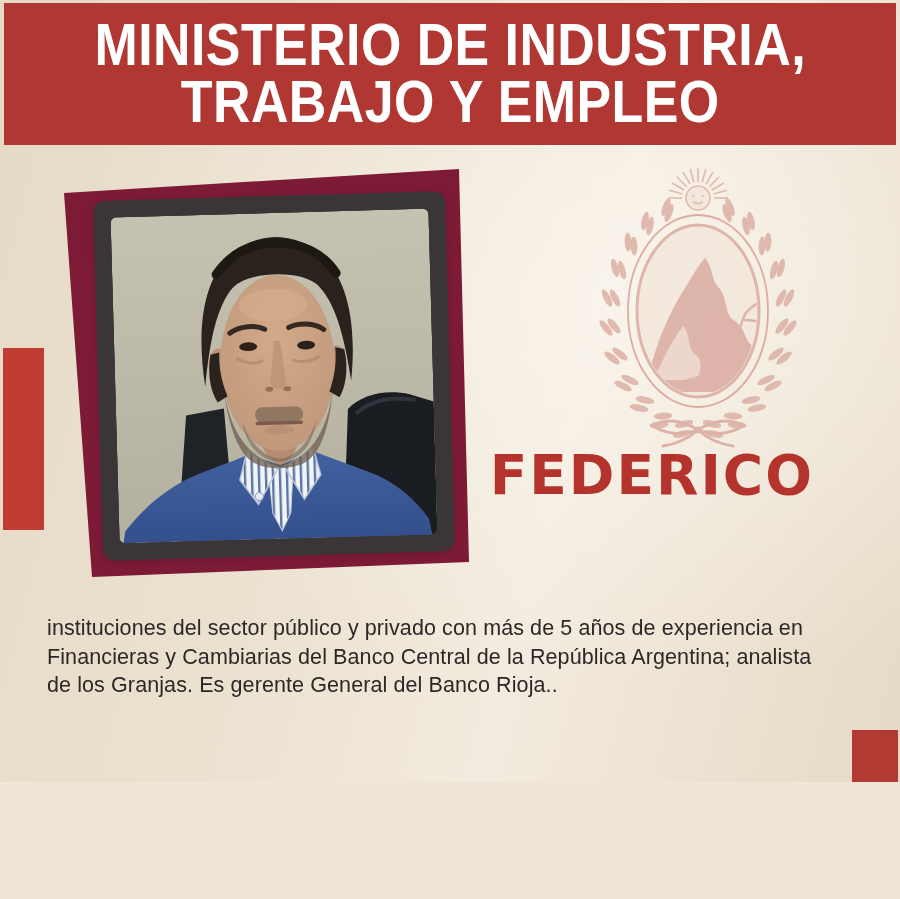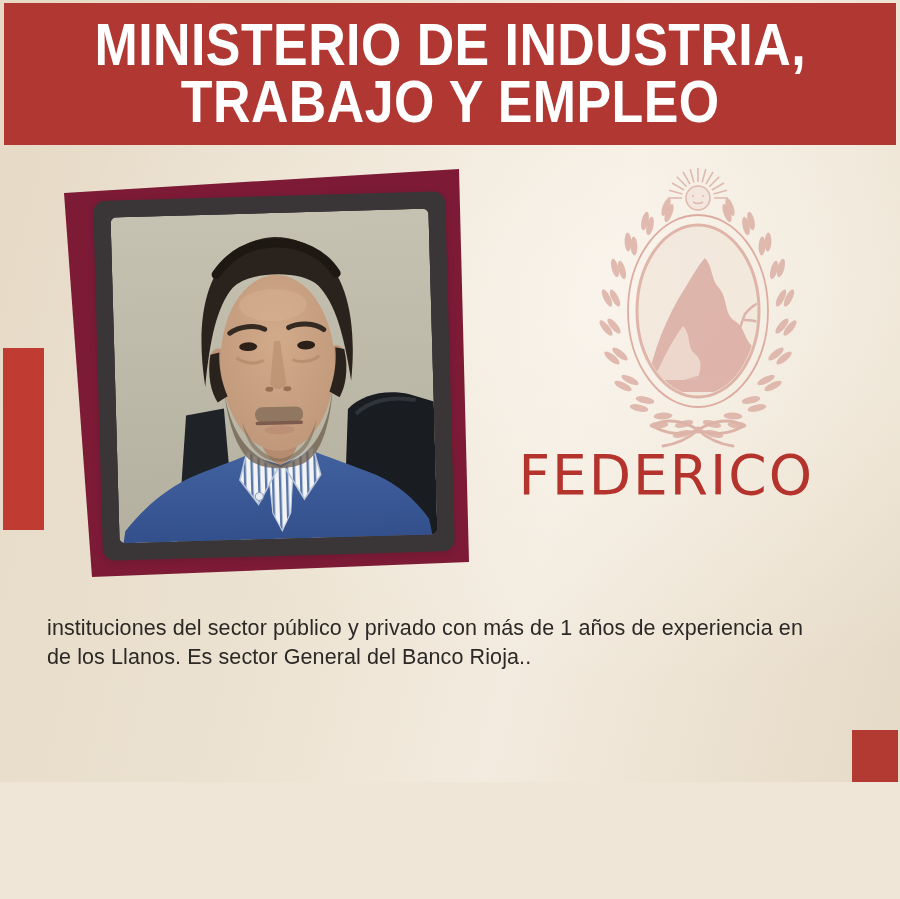--- a/index.html
+++ b/index.html
@@ -56,21 +56,21 @@
   .photo-window svg{display:block;width:100%;height:100%;}
 
   
   .emblem{position:absolute;left:593px;top:168px;width:214px;height:285px;opacity:.82;}
   .emblem svg{display:block;width:100%;height:100%;}
 
   
   .person-name{
     position:absolute;top:446px;right:86px;text-align:right;
     color:var(--name_red,#b4342d);font-family:"DejaVu Sans",sans-serif;
-    font-weight:normal;font-size:55px;line-height:58px;letter-spacing:2px;
+    font-weight:bold;font-size:55px;line-height:58px;letter-spacing:2px;
   }
 
   
   .bio{position:absolute;left:47px;top:614px;width:832px;color:var(--bio_ink,#2b2826);}
   .bio-line{
     font-size:21.5px;line-height:28.6px;font-family:"Liberation Sans",sans-serif;
     white-space:nowrap;letter-spacing:.1px;
   }
 </style>
 </head>
@@ -230,17 +230,18 @@
       </g>
       <circle cx="105" cy="262" r="3.5" fill="#d8a79c"></circle>
     </svg>
   </div>
 
   <div class="person-name">
     <div>FEDERICO</div>
   </div>
 
   <div class="bio">
-      <div class="bio-line">instituciones del sector público y privado con más de 1 años de experiencia en</div>
-      <div class="bio-line">de los Llanos. Es sector General del Banco Rioja..</div>
+      <div class="bio-line">instituciones del sector público y privado con más de 5 años de experiencia en</div>
+      <div class="bio-line">Financieras y Cambiarias del Banco Central de la República Argentina; analista</div>
+      <div class="bio-line">de los Granjas. Es gerente General del Banco Rioja..</div>
     </div>
 
 </div>
 
 </body></html>

